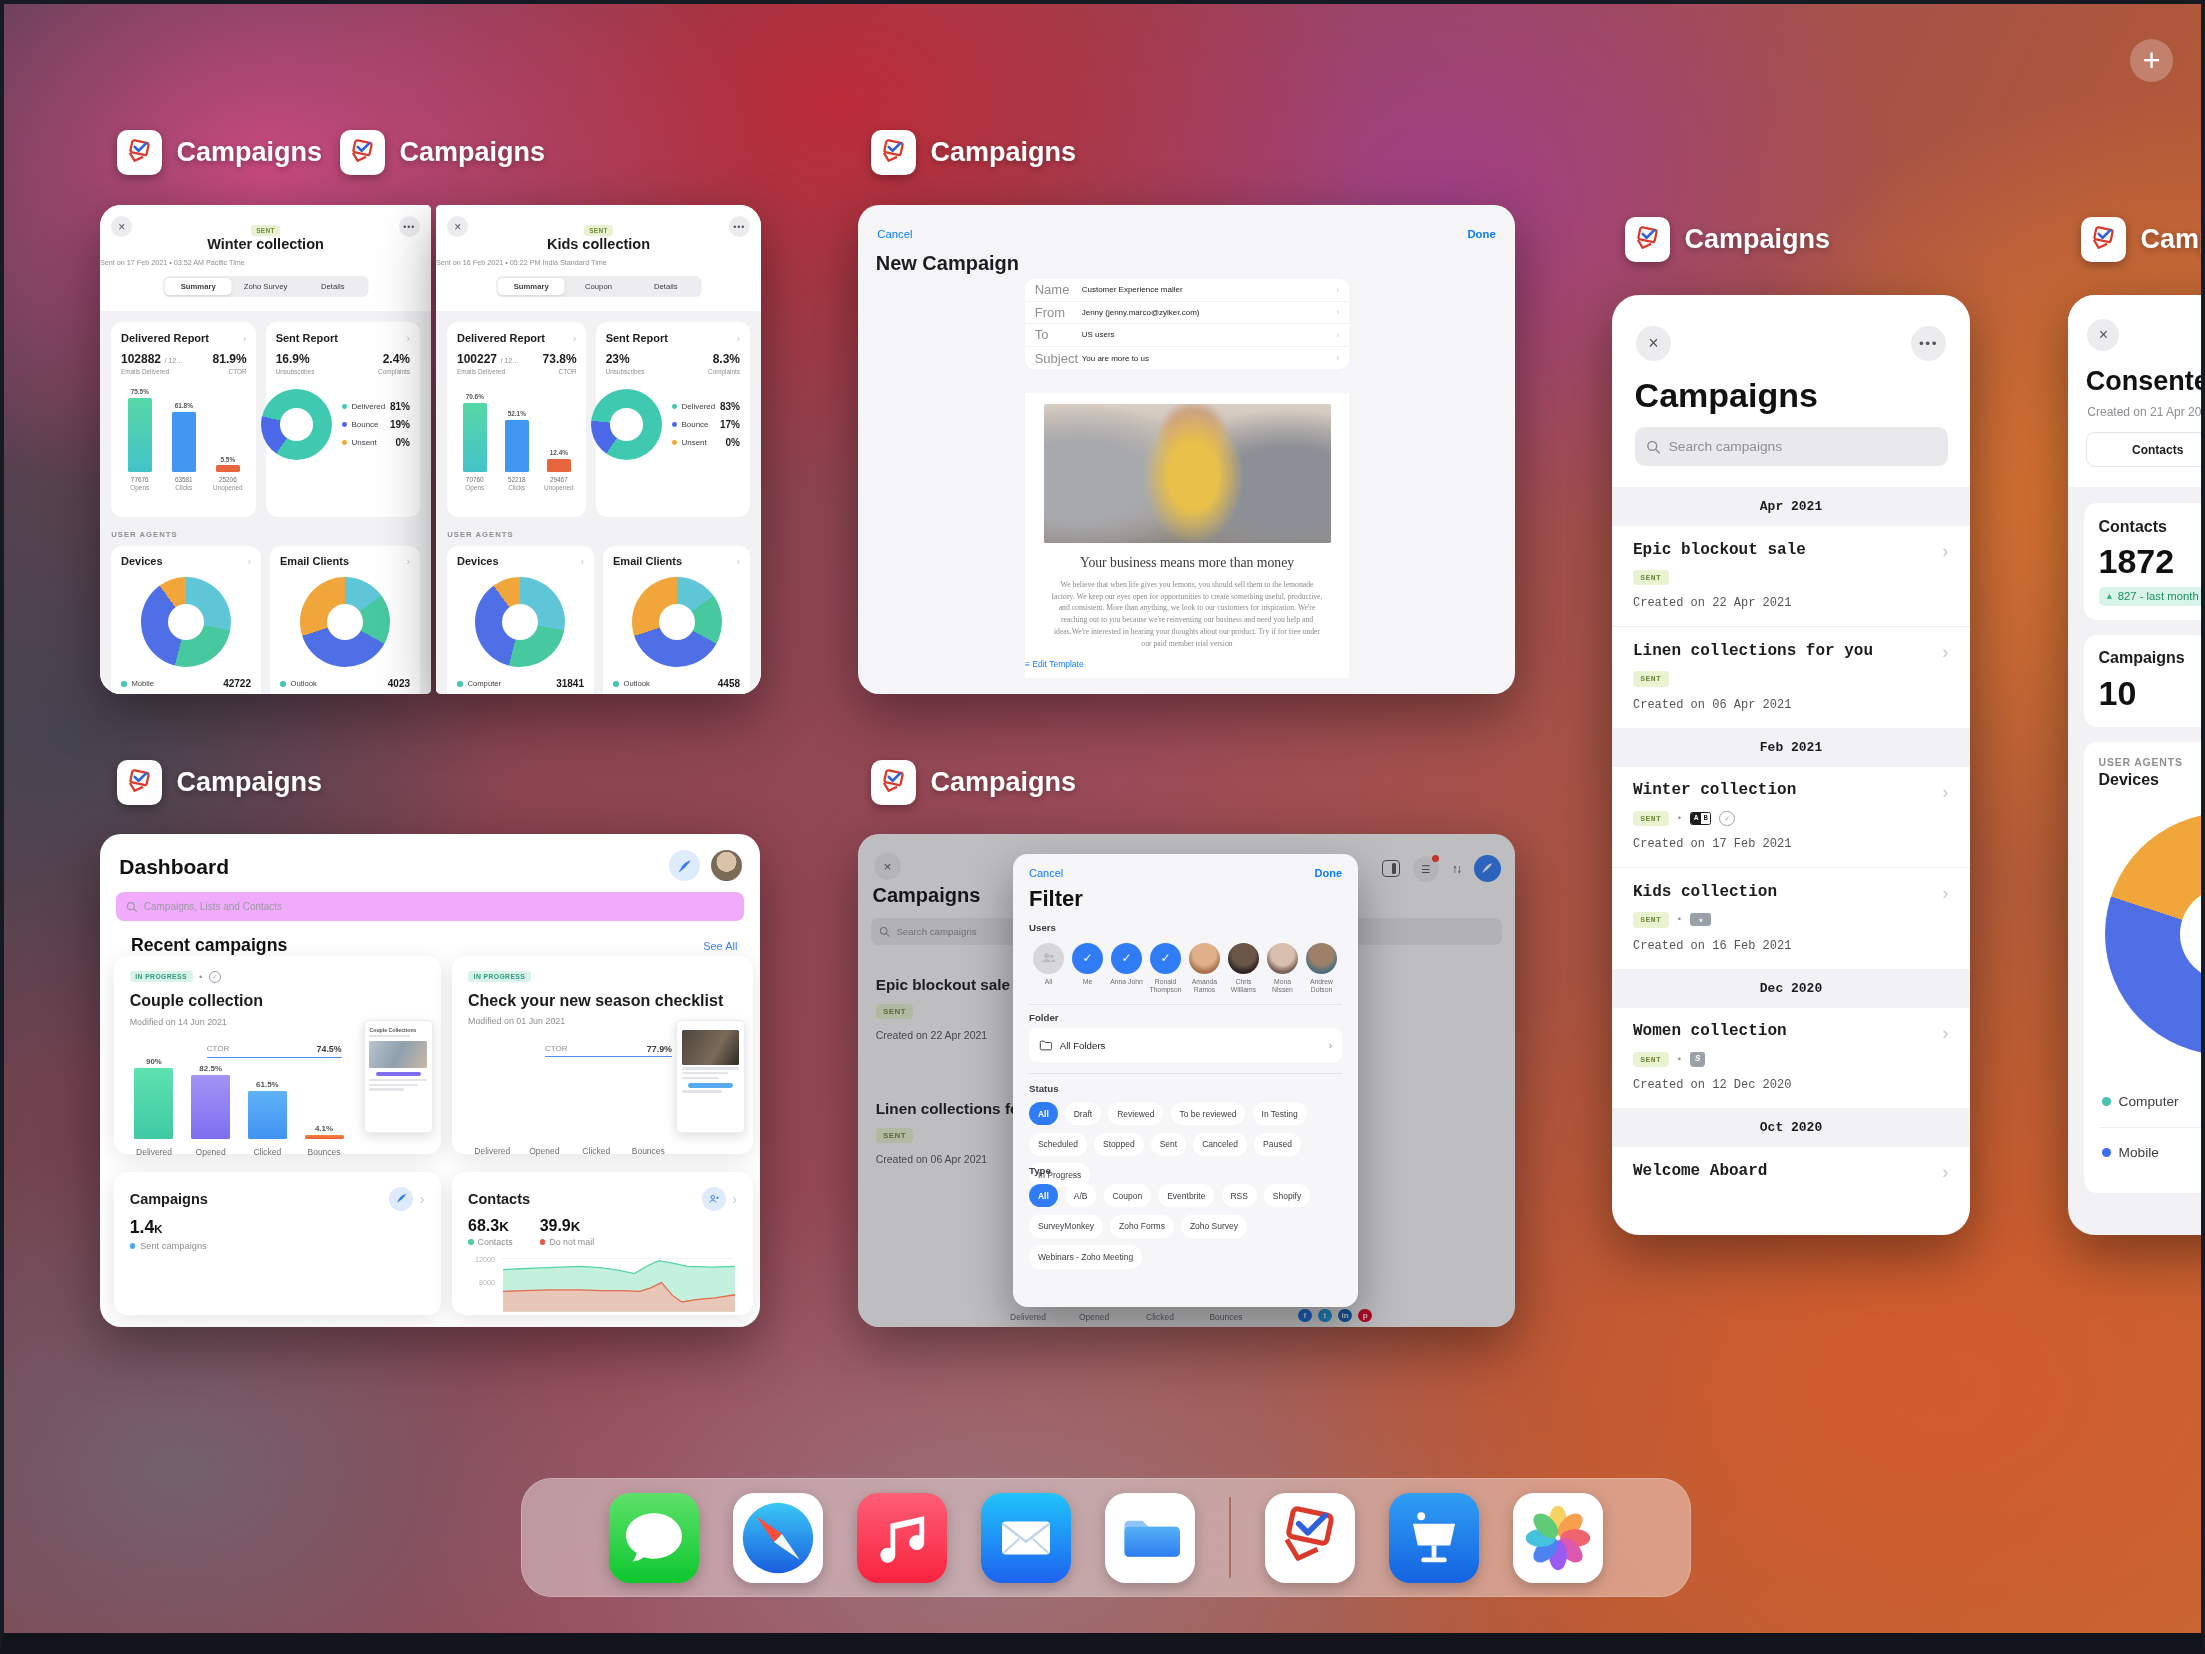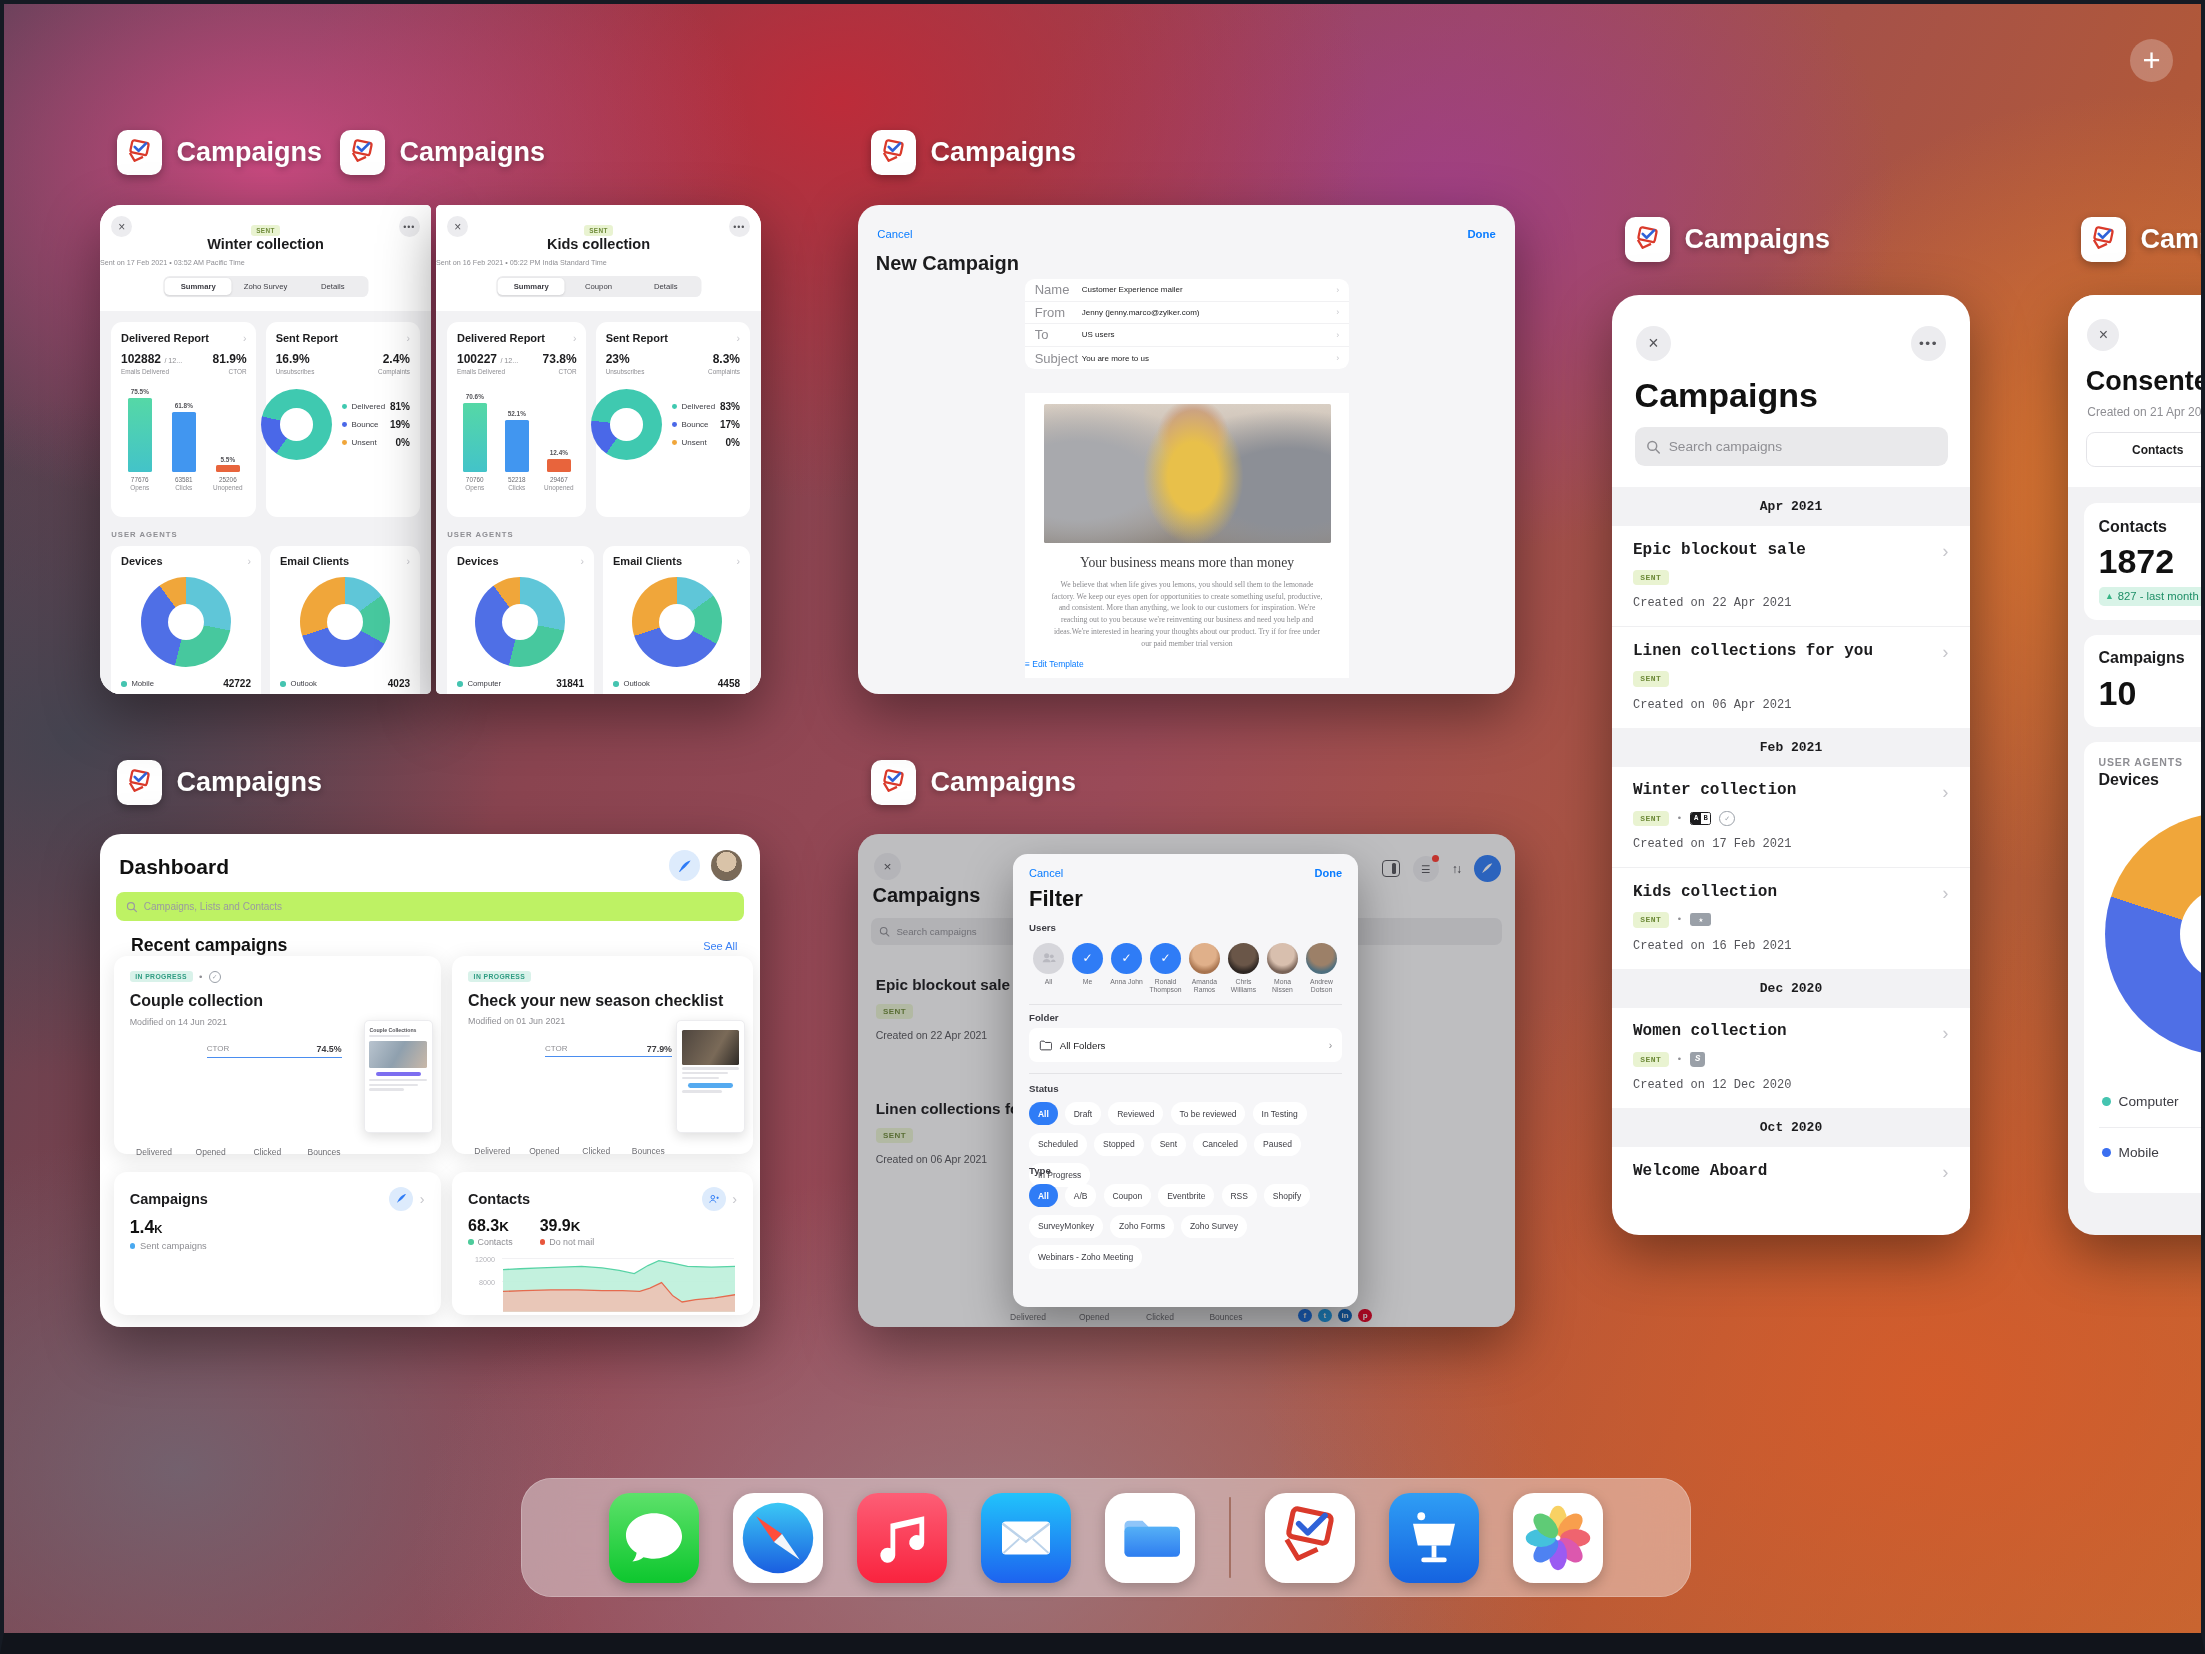--- a/index.html
+++ b/index.html
@@ -160,21 +160,21 @@
   .donut-big::after { inset:31%; }
   .cw-leg { display:flex; align-items:center; gap:8px; font-size:13.7px; color:#3c3c43; padding:17.7px 3.2px; }
   .cw-leg + .cw-leg { border-top:0.8px solid #ededf0; }
 
   
   #w-dashboard { left:96px; top:830px; width:660px; height:493px; border-radius:21px; }
   .db-title { position:absolute; left:19.3px; top:21px; font-size:21px; font-weight:700; color:#111; }
   .db-compose { position:absolute; left:569px; top:16px; width:31px; height:31px; border-radius:50%; background:#ddebfc; display:flex; align-items:center; justify-content:center; }
   .db-avatar { position:absolute; left:611px; top:16px; width:31px; height:31px; border-radius:50%;
     background:radial-gradient(circle at 50% 38%, #d9c3a8 0 40%, #7a6a58 41% 75%, #4f555e 76%); }
-  .db-search { position:absolute; left:16px; top:58px; width:628px; height:29px; background:#bef264; border-radius:8px; display:flex; align-items:center; gap:6.4px; padding:0 9.7px; }
+  .db-search { position:absolute; left:16px; top:58px; width:628px; height:29px; background:#f0abfc; border-radius:8px; display:flex; align-items:center; gap:6.4px; padding:0 9.7px; }
   .db-search svg { width:12px; height:12px; }
   .db-search input { border:none; outline:none; background:transparent; font-size:10px; width:100%; font-family:inherit; }
   .db-search input::placeholder { color:#9a9aa0; }
   .db-recent { position:absolute; left:31px; top:101px; font-size:17.7px; font-weight:700; color:#111; }
   .db-seeall { position:absolute; right:22.6px; top:106px; font-size:11px; color:#3b82f7; }
   .dash-card { position:absolute; background:#fff; border-radius:13px; box-shadow:0 4.8px 21px rgba(0,0,0,.1); padding:14.5px 16px; }
   .dc-badges { display:flex; align-items:center; gap:6.4px; }
   .badge-prog { font-size:6.8px; font-weight:700; letter-spacing:0.4px; color:#2f9c82; background:#d9f2ea; padding:2.4px 5.6px; border-radius:3.2px; }
   .dc-check { width:12px; height:12px; border:1.4px solid #9aa0a8; border-radius:50%; color:#9aa0a8; font-size:6.4px; display:inline-flex; align-items:center; justify-content:center; }
   .dc-title { margin-top:9.7px; font-size:16px; font-weight:700; color:#1c1c1e; }
@@ -770,20 +770,38 @@
         <span class="meta-dot">•</span>
         <span class="dc-check">✓</span>
       </div>
       <div class="dc-title">Couple collection</div>
       <div class="dc-mod">Modified on 14 Jun 2021</div>
       <div class="dc-chart">
         <div class="ctor-line">
             <span class="l">CTOR</span>
             <span class="v">74.5%</span>
           </div>
+        <div class="dc-bars">
+          <div class="dc-bar">
+              <b>90%</b>
+              <i class="g-teal" style="height:71px"></i>
+            </div>
+          <div class="dc-bar">
+              <b>82.5%</b>
+              <i class="g-purp" style="height:64px"></i>
+            </div>
+          <div class="dc-bar">
+              <b>61.5%</b>
+              <i class="g-blue" style="height:48px"></i>
+            </div>
+          <div class="dc-bar">
+              <b>4.1%</b>
+              <i class="g-org" style="height:4px"></i>
+            </div>
+        </div>
         <div class="dc-xlabels">
           <div>Delivered</div>
           <div>Opened</div>
           <div>Clicked</div>
           <div>Bounces</div>
         </div>
       </div>
       <div class="thumb">
         <div class="t">Couple Collections</div>
         <div class="ln" style="width:70%"></div>

